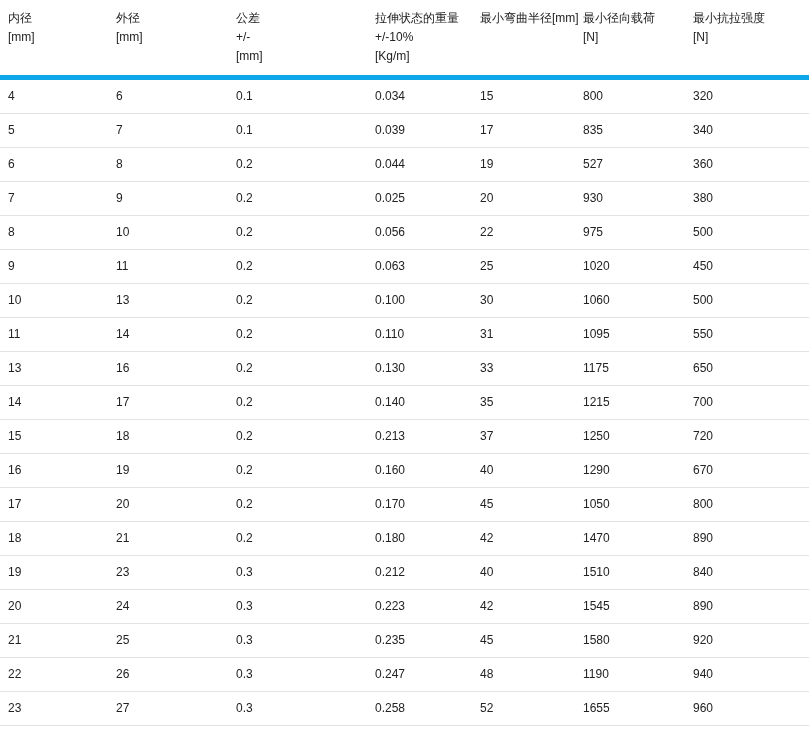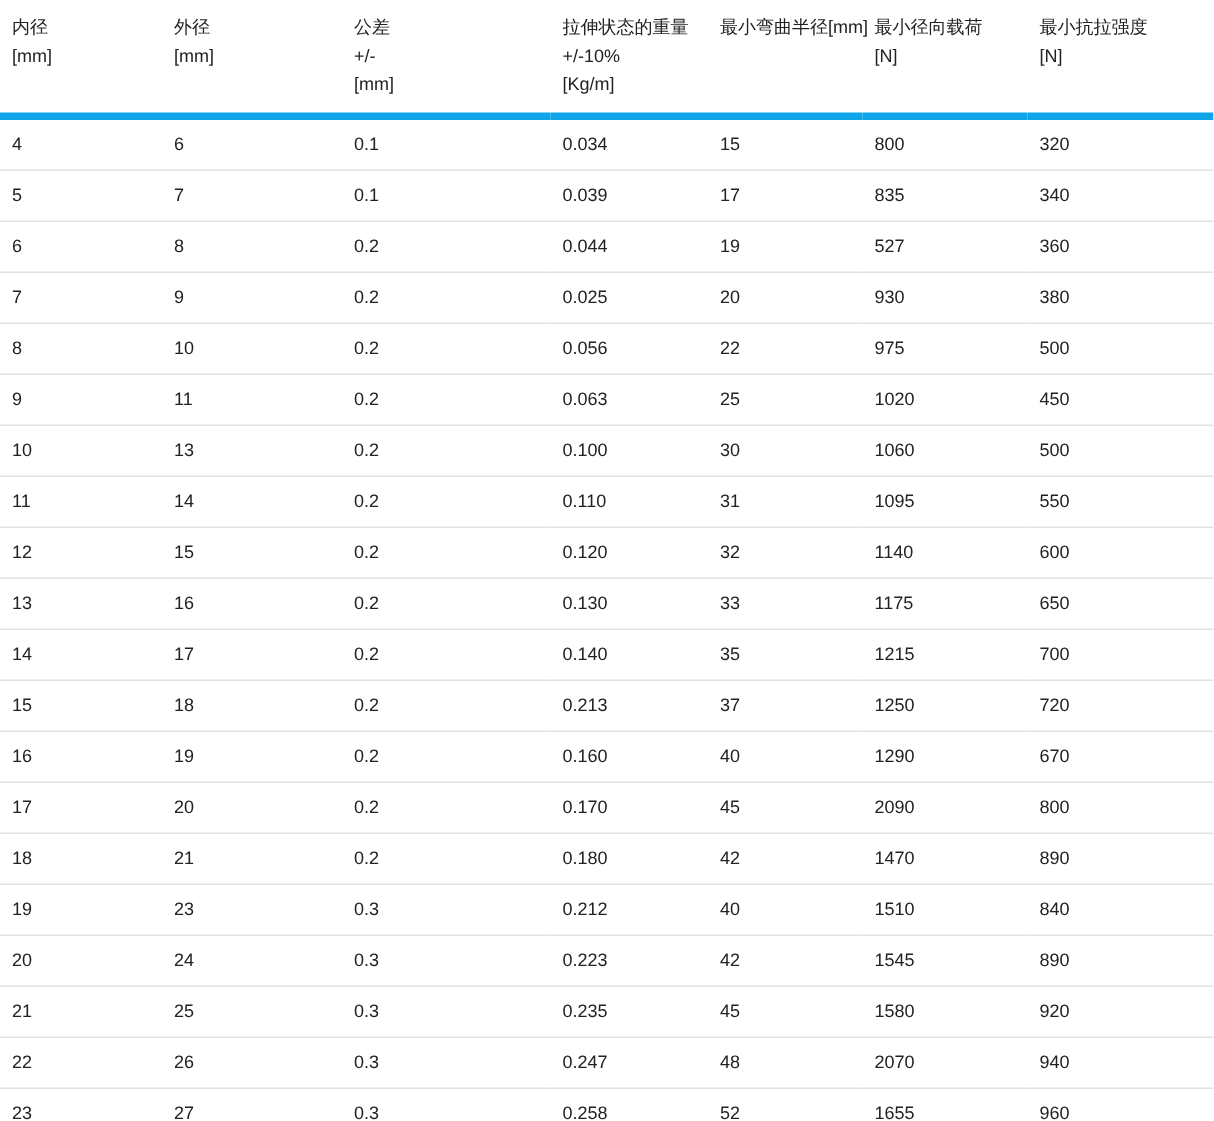--- a/index.html
+++ b/index.html
@@ -164,29 +164,20 @@
       <tr>
         <td>11</td>
         <td>14</td>
         <td>0.2</td>
         <td>0.110</td>
         <td>31</td>
         <td>1095</td>
         <td>550</td>
       </tr>
       <tr>
-        <td>12</td>
-        <td>15</td>
-        <td>0.2</td>
-        <td>0.120</td>
-        <td>32</td>
-        <td>1140</td>
-        <td>600</td>
-      </tr>
-      <tr>
         <td>13</td>
         <td>16</td>
         <td>0.2</td>
         <td>0.130</td>
         <td>33</td>
         <td>1175</td>
         <td>650</td>
       </tr>
       <tr>
         <td>14</td>
@@ -214,21 +205,21 @@
         <td>40</td>
         <td>1290</td>
         <td>670</td>
       </tr>
       <tr>
         <td>17</td>
         <td>20</td>
         <td>0.2</td>
         <td>0.170</td>
         <td>45</td>
-        <td>2090</td>
+        <td>1050</td>
         <td>800</td>
       </tr>
       <tr>
         <td>18</td>
         <td>21</td>
         <td>0.2</td>
         <td>0.180</td>
         <td>42</td>
         <td>1470</td>
         <td>890</td>
@@ -259,21 +250,21 @@
         <td>45</td>
         <td>1580</td>
         <td>920</td>
       </tr>
       <tr>
         <td>22</td>
         <td>26</td>
         <td>0.3</td>
         <td>0.247</td>
         <td>48</td>
-        <td>2070</td>
+        <td>1190</td>
         <td>940</td>
       </tr>
       <tr>
         <td>23</td>
         <td>27</td>
         <td>0.3</td>
         <td>0.258</td>
         <td>52</td>
         <td>1655</td>
         <td>960</td>

